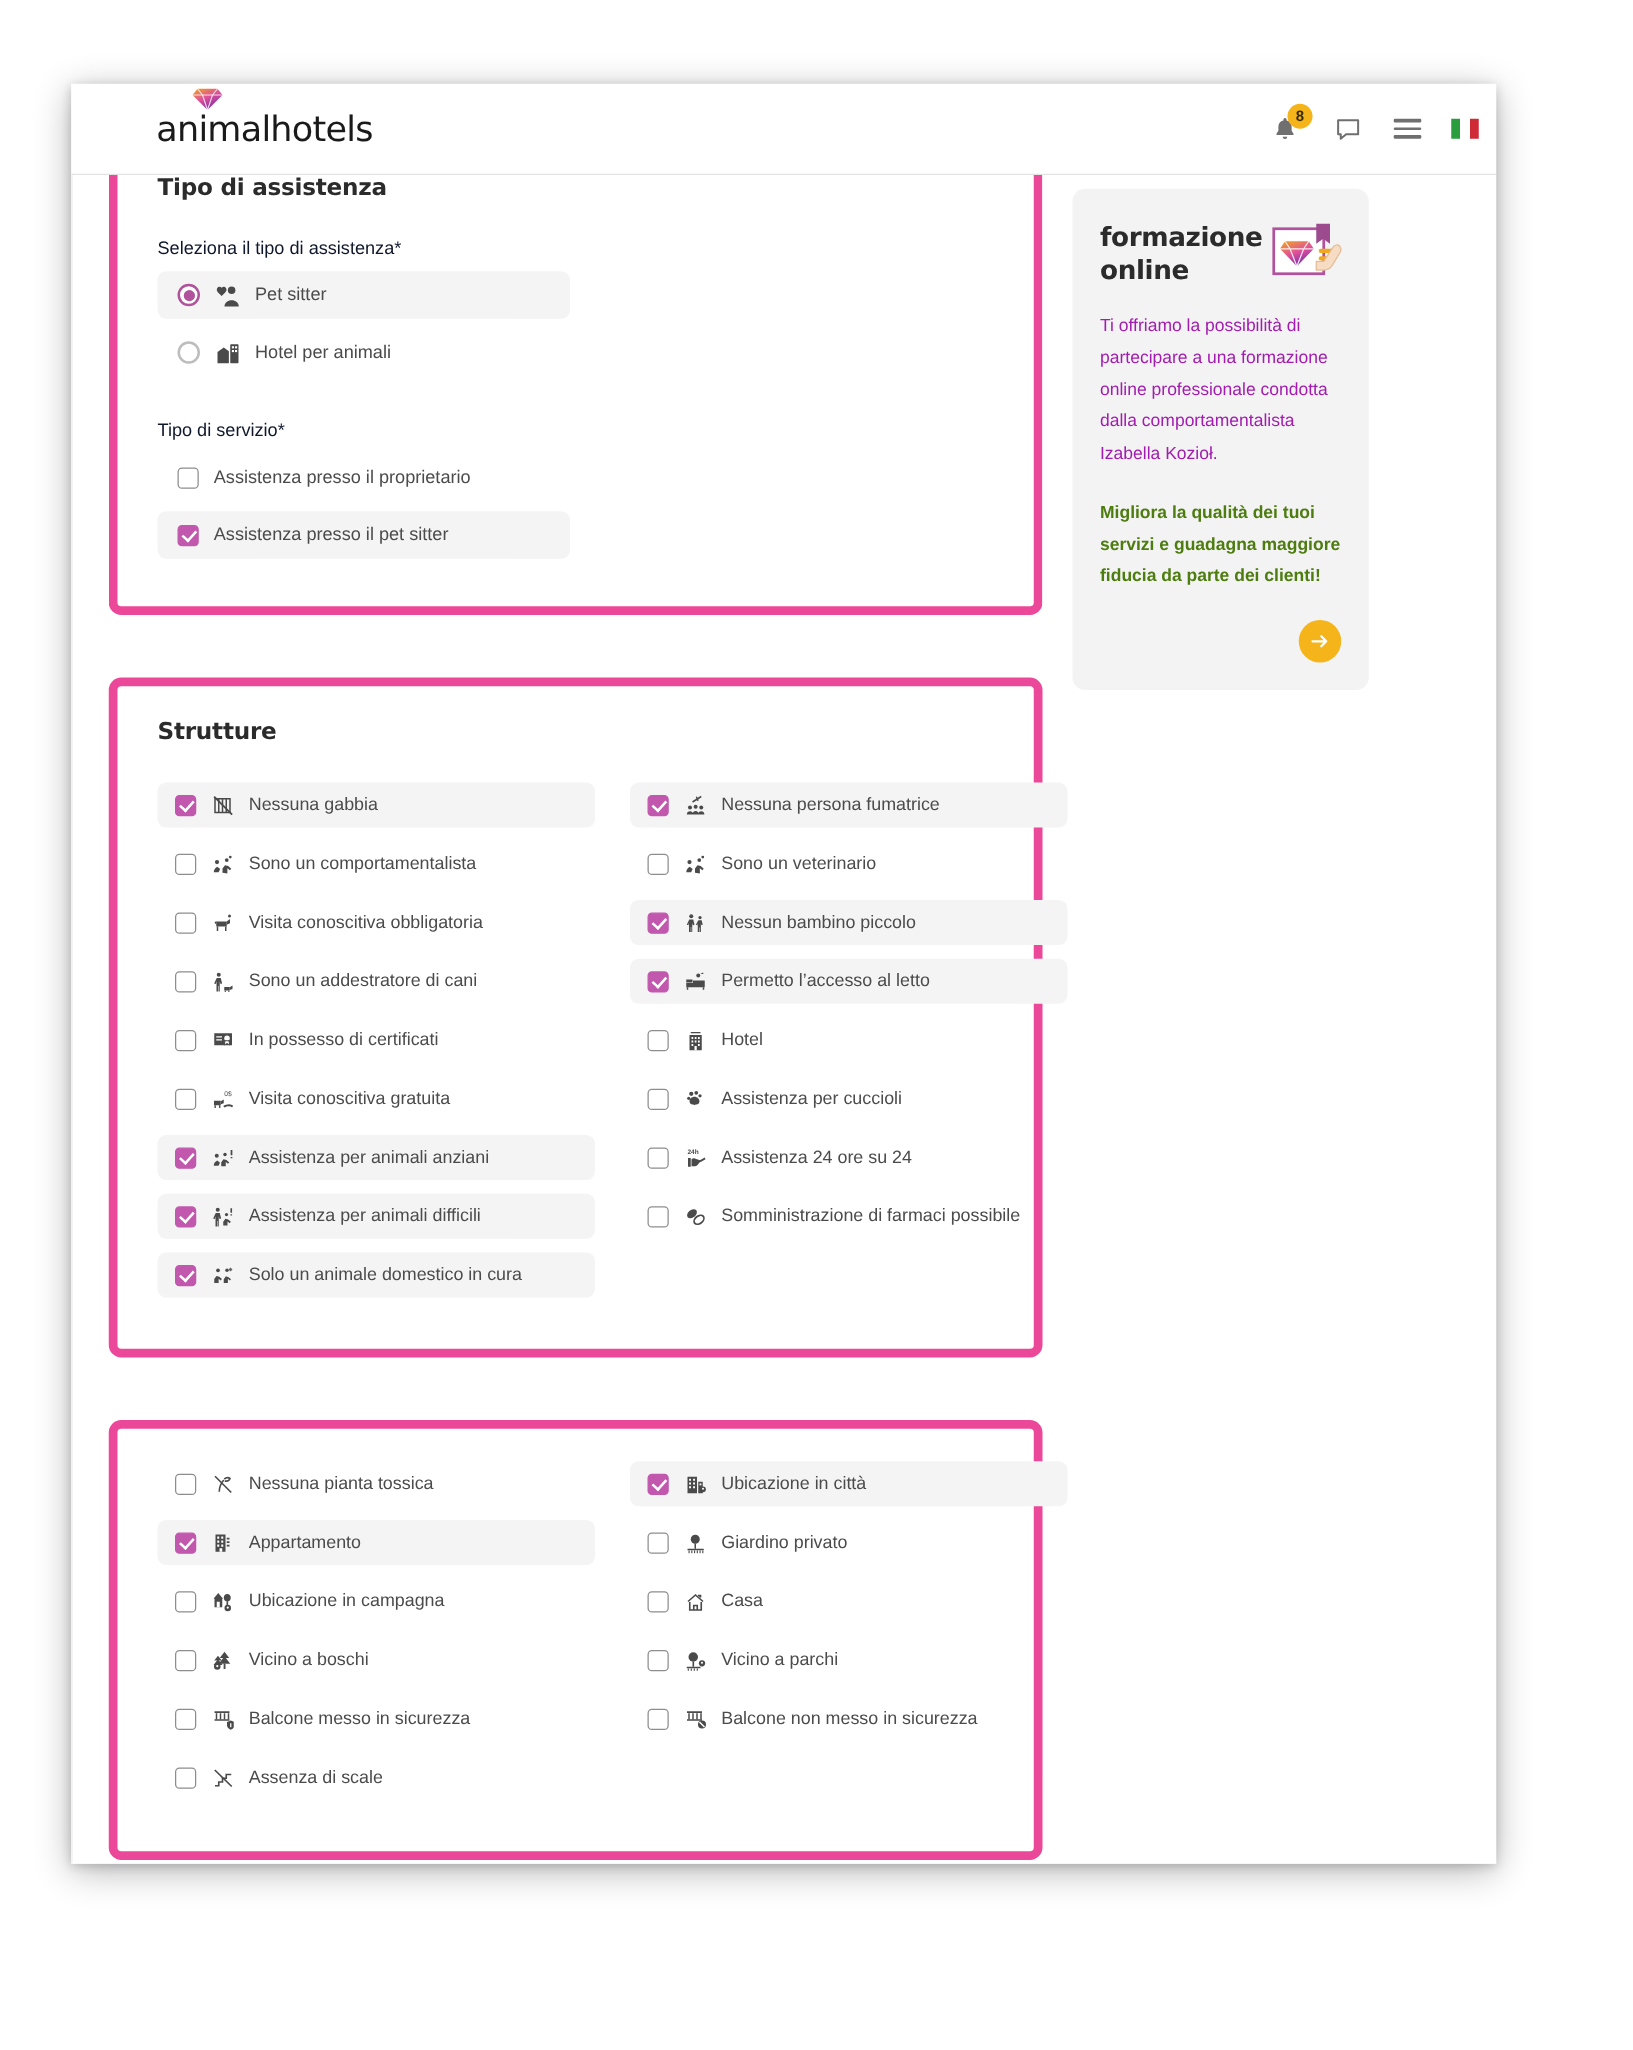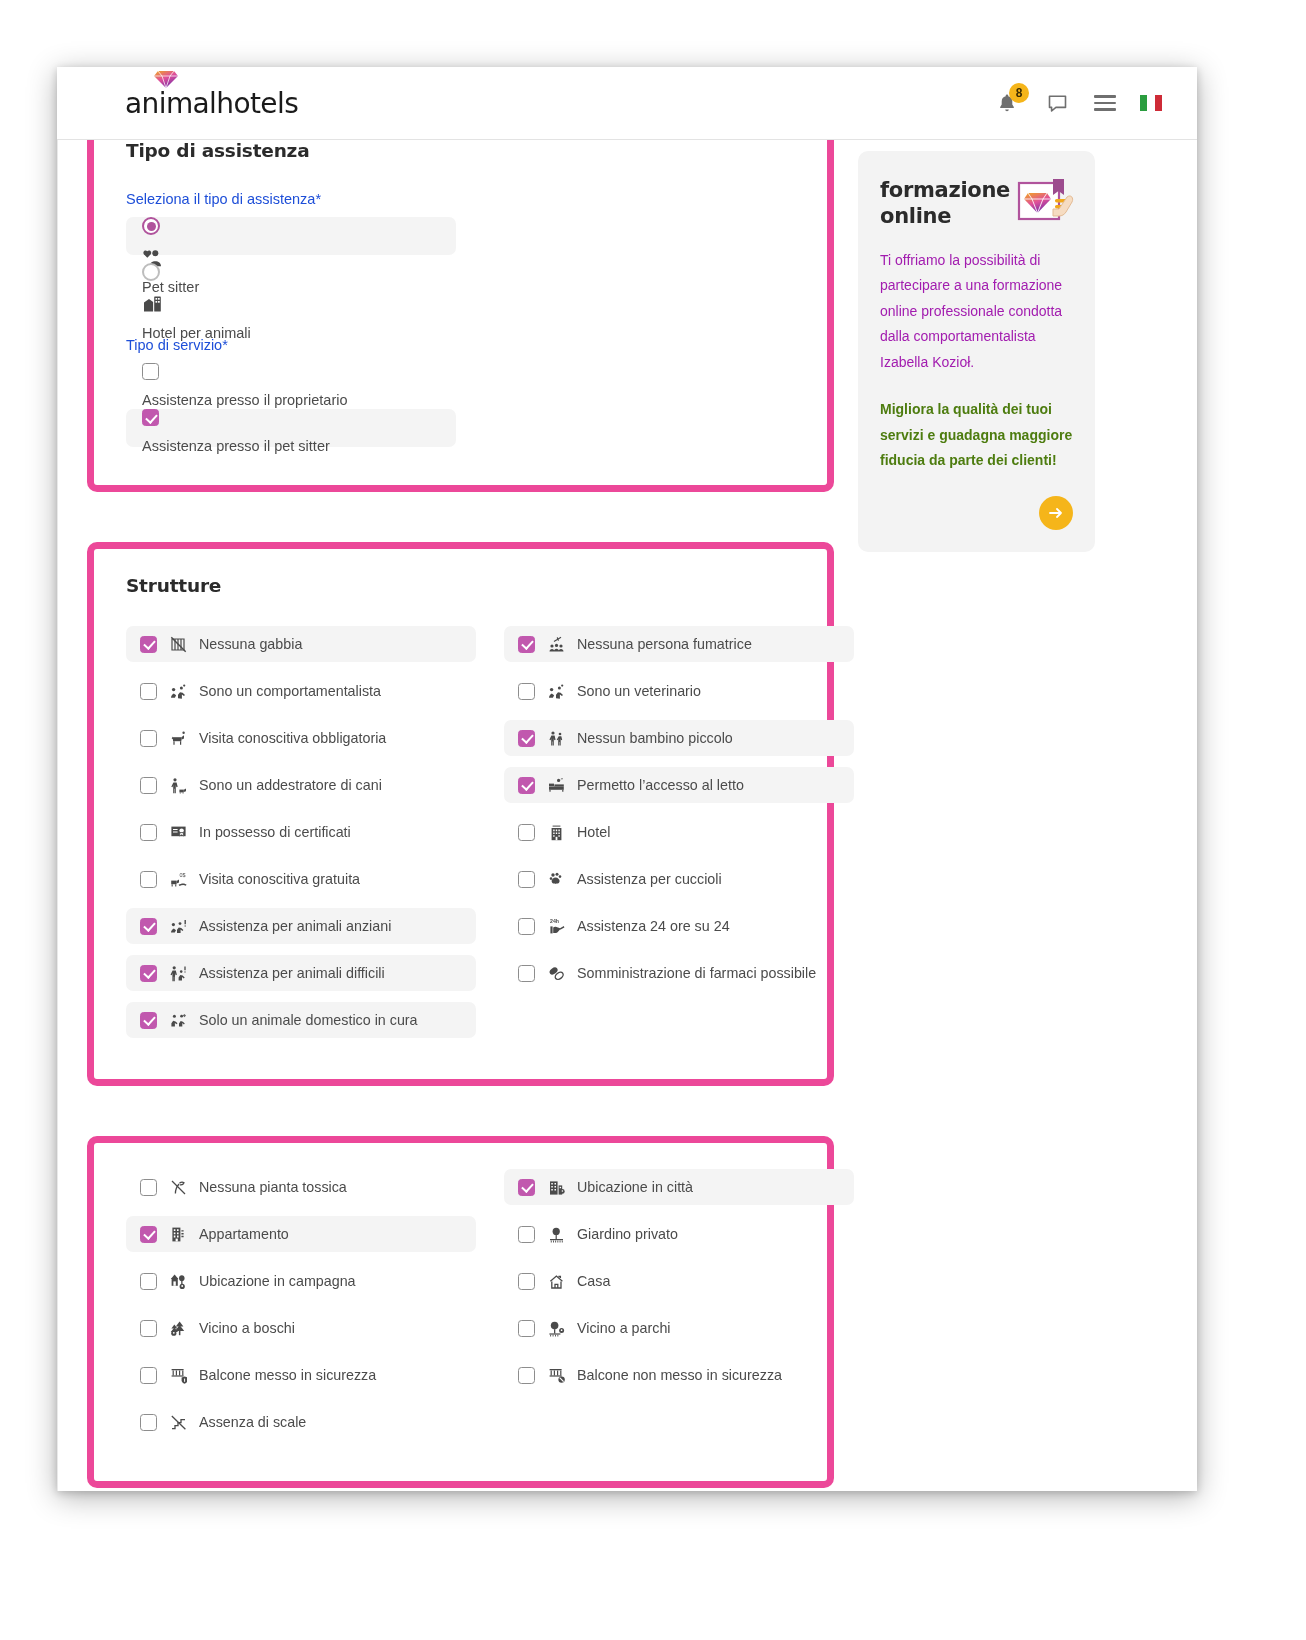--- a/index.html
+++ b/index.html
@@ -23,21 +23,21 @@
     box-shadow: 0 6px 28px rgba(0,0,0,0.30), 0 2px 8px rgba(0,0,0,0.18);
     overflow: hidden;
   }
   
   .site-header {
     height: 73px;
     border-bottom: 1px solid #e3e3e3;
     display: flex;
     align-items: center;
     justify-content: space-between;
-    padding: 0 35px 0 68px;
+    padding: 0 14px 0 68px;
     background: #fff;
   }
   .brand { display: flex; flex-direction: column; position: relative; }
   .brand-mark {
     position: absolute; top: -18px; left: 28px;
     width: 26px; height: 20px;
   }
   .brand-text {
     font-family: "DejaVu Sans", sans-serif;
     font-size: 28px;
@@ -106,36 +106,36 @@
   .card-title {
     font-family: "DejaVu Sans", sans-serif;
     font-size: 18.5px;
     font-weight: 700;
     color: #2b2b2b;
     margin: 0 0 30px 0;
     letter-spacing: -0.2px;
   }
   .field-label {
     font-size: 14.5px;
-    color: #1d4ed8;
+    color: #0f172a;
     margin: 0 0 10px 0;
   }
   .group-gap { height: 28px; }
 
   
   .opt-row {
     display: flex;
+    align-items: center;
     gap: 12px;
     height: 38px;
     border-radius: 7px;
     padding: 0 14px 0 16px;
     cursor: pointer;
     width: 330px;
     margin-bottom: 8px;
-    flex-direction: column;
   }
   .opt-row.sel { background: #f4f4f4; }
   .opt-label {
     font-size: 14.5px;
     color: #4b4b4b;
     white-space: nowrap;
   }
   .radio-box {
     width: 18px; height: 18px; border-radius: 50%;
     border: 2px solid #bdbdbd; background: #fff;

